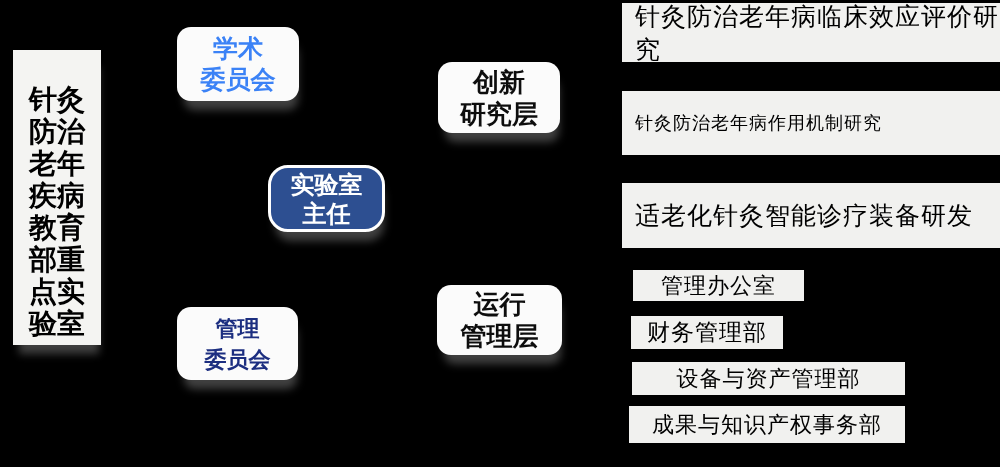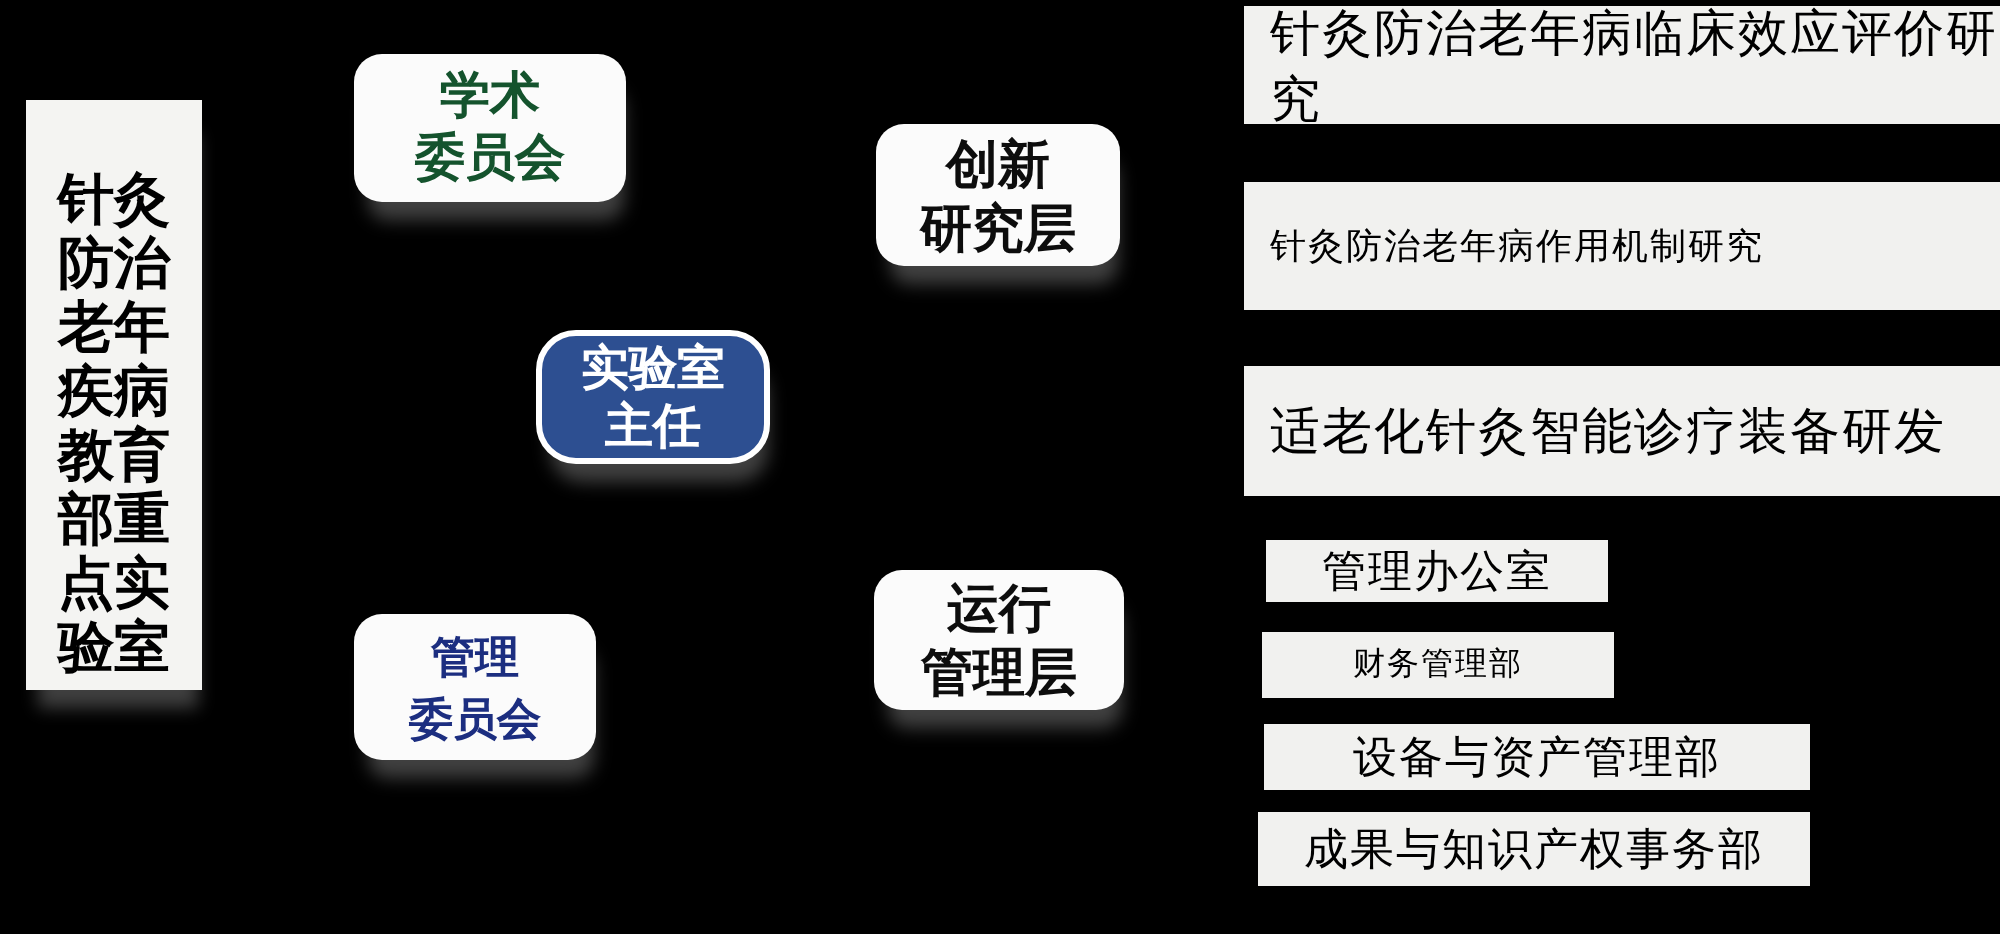--- a/index.html
+++ b/index.html
@@ -20,21 +20,21 @@
     box-shadow:2px 13px 8px -4px rgba(125,125,125,0.5);
   }
 
   
   .wbox {
     background:#fbfbfb; border-radius:14px;
     display:flex; flex-direction:column; align-items:center; justify-content:center;
     text-align:center; white-space:pre-line; font-weight:bold;
     box-shadow:3px 13px 9px -4px rgba(125,125,125,0.52);
   }
-  .academic   { left:177px; top:27px;  width:136px; height:74px; color:#14532d; font-size:25px; line-height:31px; }
+  .academic   { left:177px; top:27px;  width:122px; height:74px; color:#3b82f6; font-size:25px; line-height:31px; }
   .mgmt       { left:177px; top:307px; width:121px; height:73px; color:#1c2e80; font-size:22px; line-height:31px; }
   .innovation { left:438px; top:62px;  width:122px; height:71px; color:#0d0d0d; font-size:26px; line-height:32px; }
   .operations { left:437px; top:285px; width:125px; height:70px; color:#0d0d0d; font-size:26px; line-height:32px; }
 
   
   .director {
     left:268px; top:165px; width:117px; height:67px;
     background:#2d4f91; border:3px solid #ffffff; border-radius:20px;
     color:#ffffff; font-size:24px; line-height:29px; font-weight:bold;
     display:flex; flex-direction:column; align-items:center; justify-content:center;
@@ -46,21 +46,21 @@
   .gbox {
     background:#f1f1ef; color:#000;
     font-family:"DejaVu Serif", serif;
     display:flex; align-items:center;
     letter-spacing:1px;
   }
   .r1 { left:622px; top:3px;   width:378px; height:59px; font-size:25px; padding-left:13px; }
   .r2 { left:622px; top:91px;  width:378px; height:64px; font-size:18px; padding-left:13px; }
   .r3 { left:622px; top:183px; width:378px; height:65px; font-size:25px; padding-left:13px; }
   .d1 { left:633px; top:270px; width:171px; height:31px; font-size:22px; justify-content:center; }
-  .d2 { left:631px; top:316px; width:176px; height:33px; font-size:16px; justify-content:center; }
+  .d2 { left:631px; top:316px; width:152px; height:33px; font-size:23px; justify-content:center; }
   .d3 { left:632px; top:362px; width:273px; height:33px; font-size:22px; justify-content:center; }
   .d4 { left:629px; top:406px; width:276px; height:37px; font-size:22px; justify-content:center; }
 </style>
 </head>
 <body>
 
 <div class="stage">
 
   <div class="node vbox">针灸
 防治

